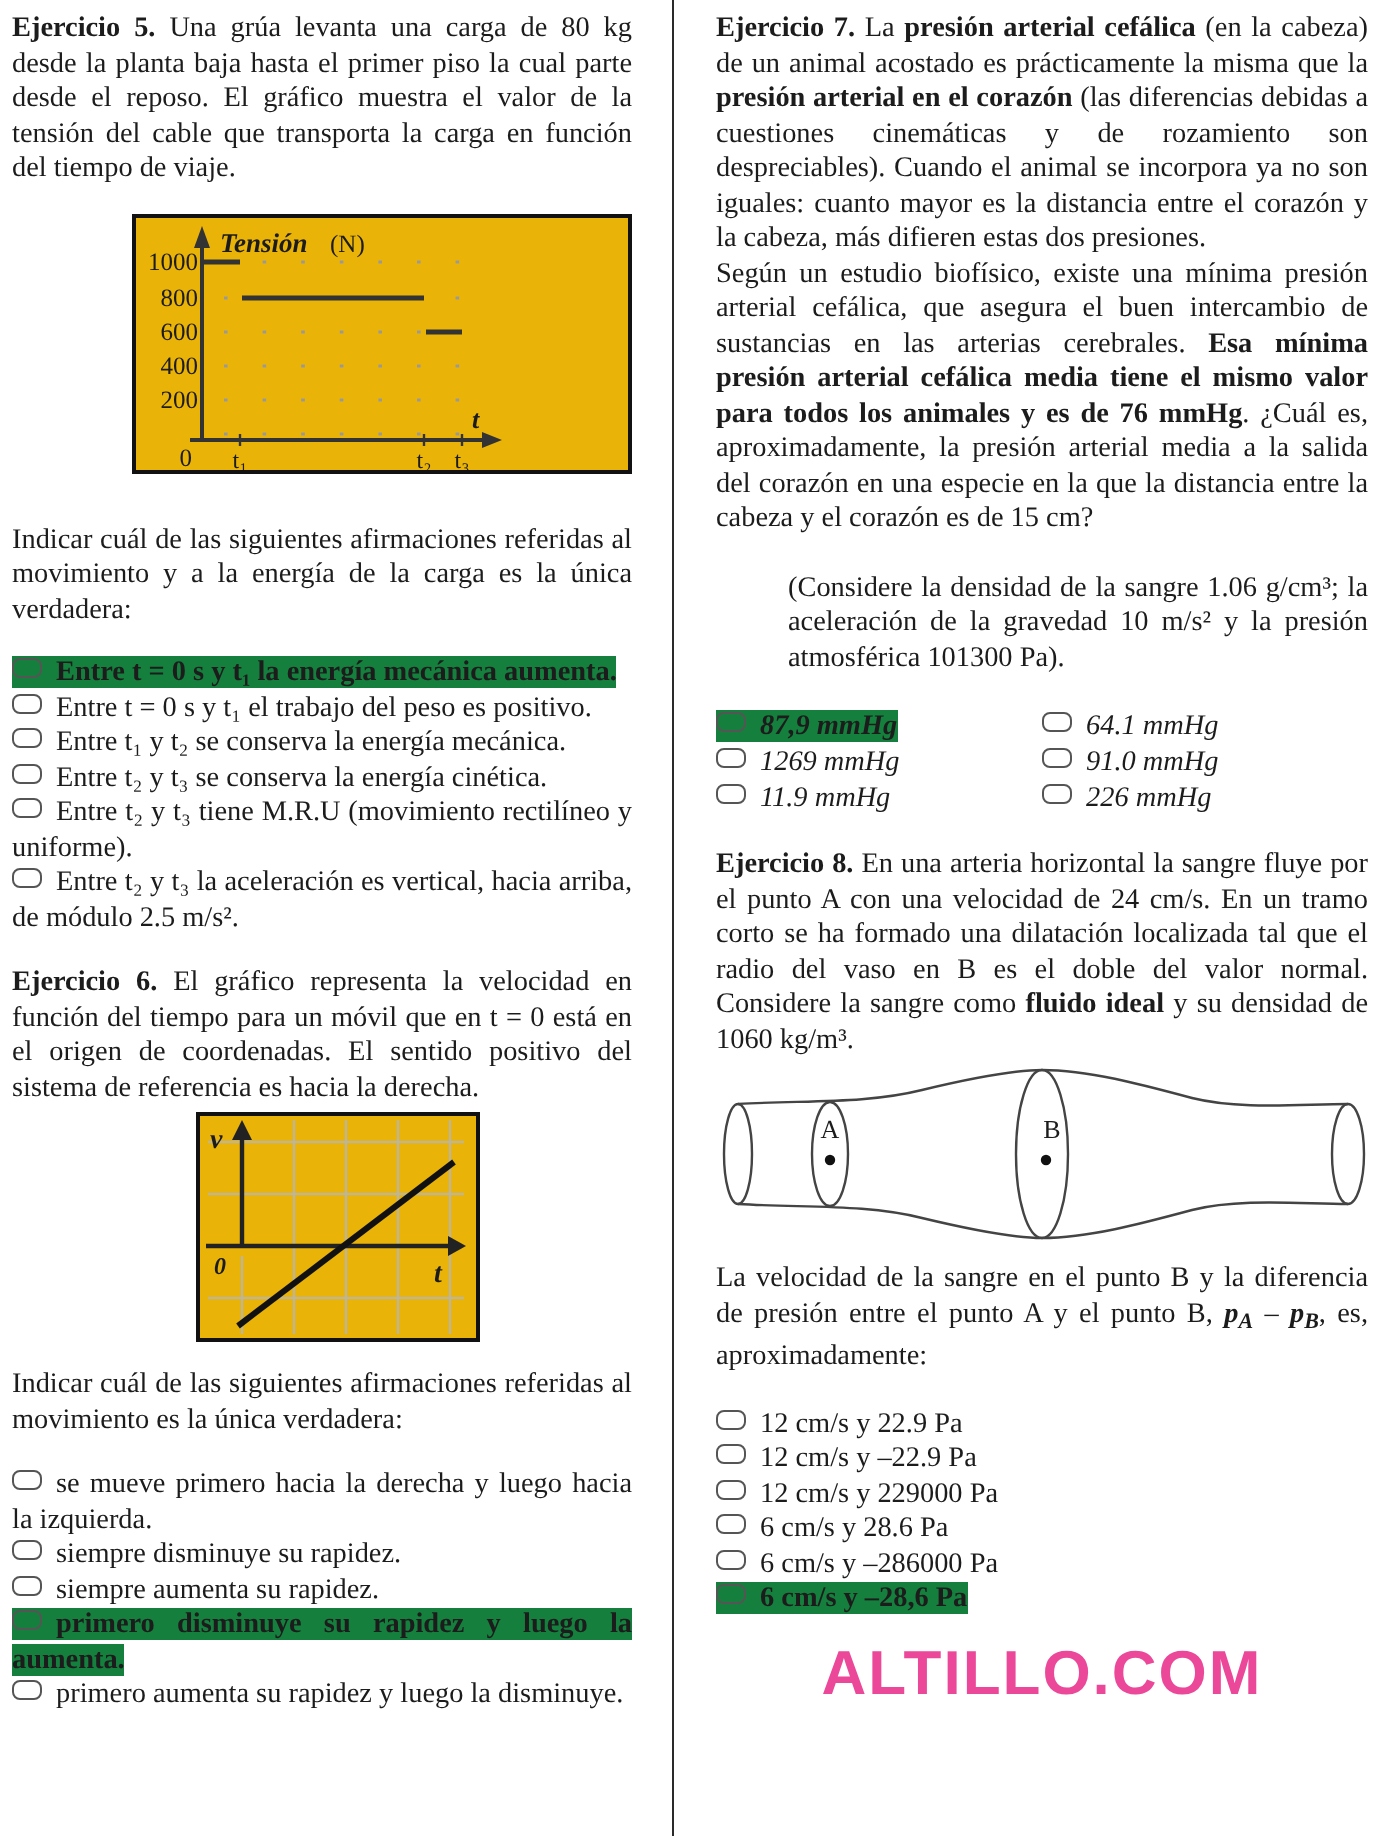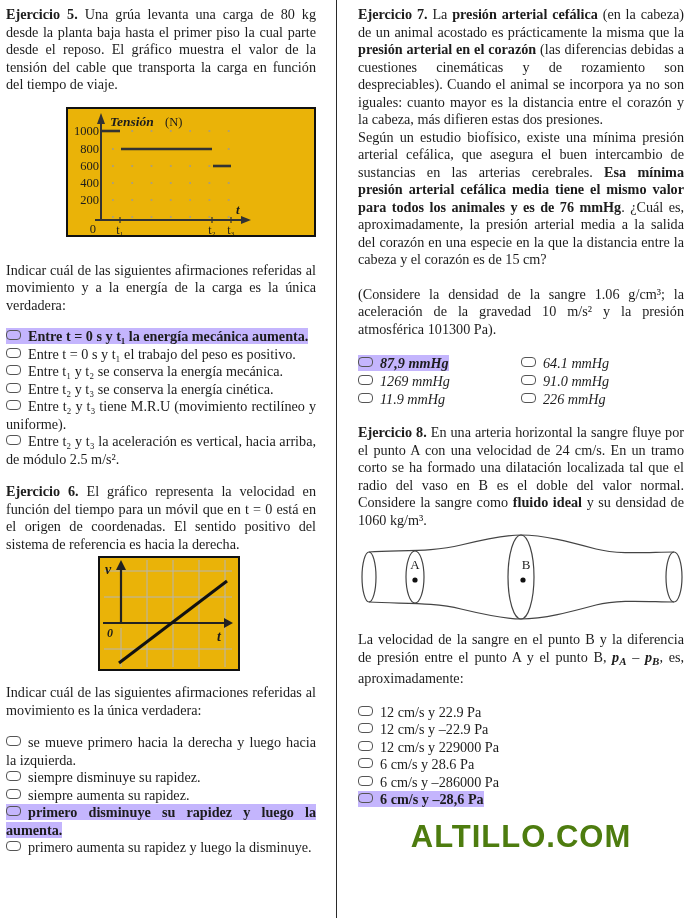--- a/index.html
+++ b/index.html
@@ -9,34 +9,34 @@
   .col-left{width:344px;padding:6px 8px 0 6px;}
   .divider{width:1px;background:#2a2a2a;flex:none;}
   .col-right{width:355px;padding:6px 20px 0 9px;}
   p{margin:0;text-align:justify;font-size:14.2px;line-height:17.5px;}
   .bold{font-weight:bold;}
   .bi{font-weight:bold;font-style:italic;}
   .sub{vertical-align:-3px;font-size:11px;}
   .opt{font-size:14.2px;line-height:17.5px;text-align:justify;}
   .cb{display:inline-block;width:13px;height:8px;border:1.4px solid #555;border-radius:4px;
       margin-right:7px;vertical-align:1px;}
-  .hl{background:#c4b5fd;font-weight:bold;}
+  .hl{background:#15803d;font-weight:bold;}
   .mt13{margin-top:13px;} .mt25{margin-top:25px;} .mt14{margin-top:14px;}
   .mt15{margin-top:15px;} .mt16{margin-top:16px;}
-  .mt17{margin-top:17px;} .mt4{margin-top:4px;}
+  .mt17{margin-top:17px;margin-left:36px;} .mt4{margin-top:4px;}
   .graph-box{border:2px solid #111;background:#eab308;}
   .g1{margin:13px 0 0 60px;width:246px;}
   .g2{margin:3px 0 0 92px;width:138px;}
   .g1 svg,.g2 svg,.diag svg{display:block;}
   .diag{margin:2px 0 0 0;}
   .grid7{display:flex;margin-top:16px;font-style:italic;}
   .grid7 .gcol{width:50%;}
   .grid7 .opt{line-height:18px;}
   .wm{margin-top:10px;text-align:center;font-family:"Liberation Sans","DejaVu Sans",sans-serif;
-      font-weight:bold;font-size:31px;letter-spacing:1px;color:#4d7c0f;}
+      font-weight:bold;font-size:31px;letter-spacing:1px;color:#ec4899;}
   svg text{font-family:"Liberation Serif","DejaVu Serif",serif;fill:#1c1c1c;}
 </style>
 </head>
 <body>
 
 <div class="page">
 
   <div class="col col-left">
 
     <p><span class="bold">Ejercicio 5.</span><span> Una grúa levanta una carga de 80 kg desde la planta baja hasta el primer piso la cual parte desde el reposo. El gráfico muestra el valor de la tensión del cable que transporta la carga en función del tiempo de viaje.</span></p>

